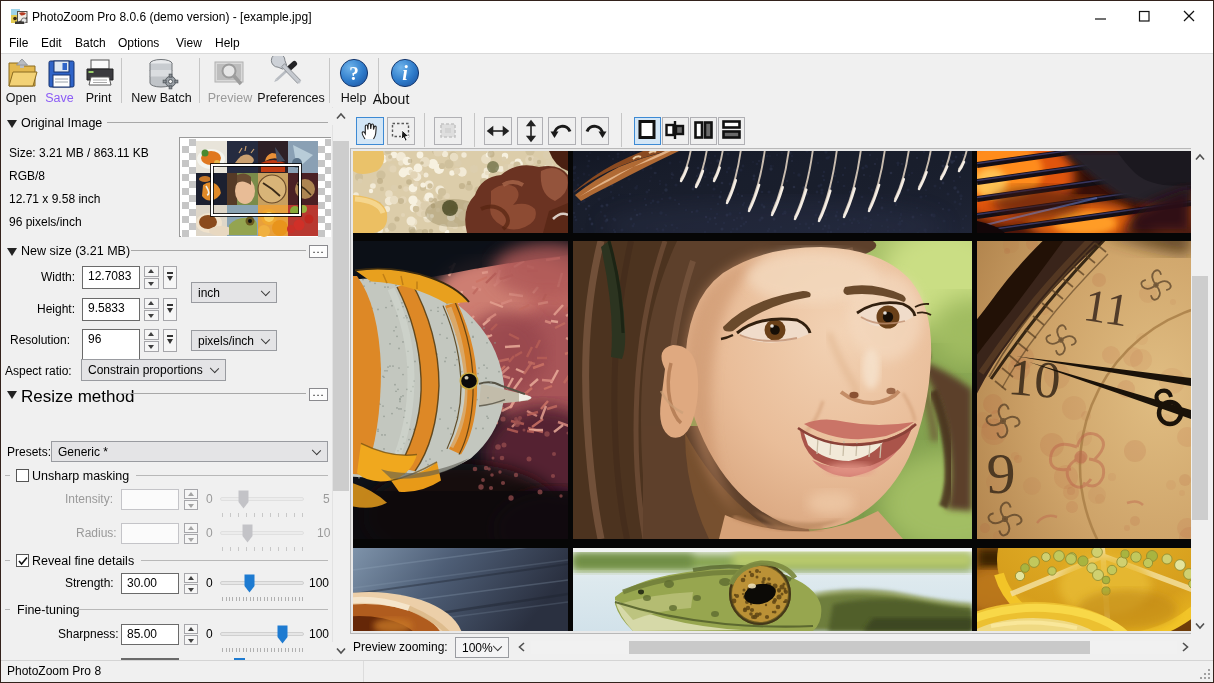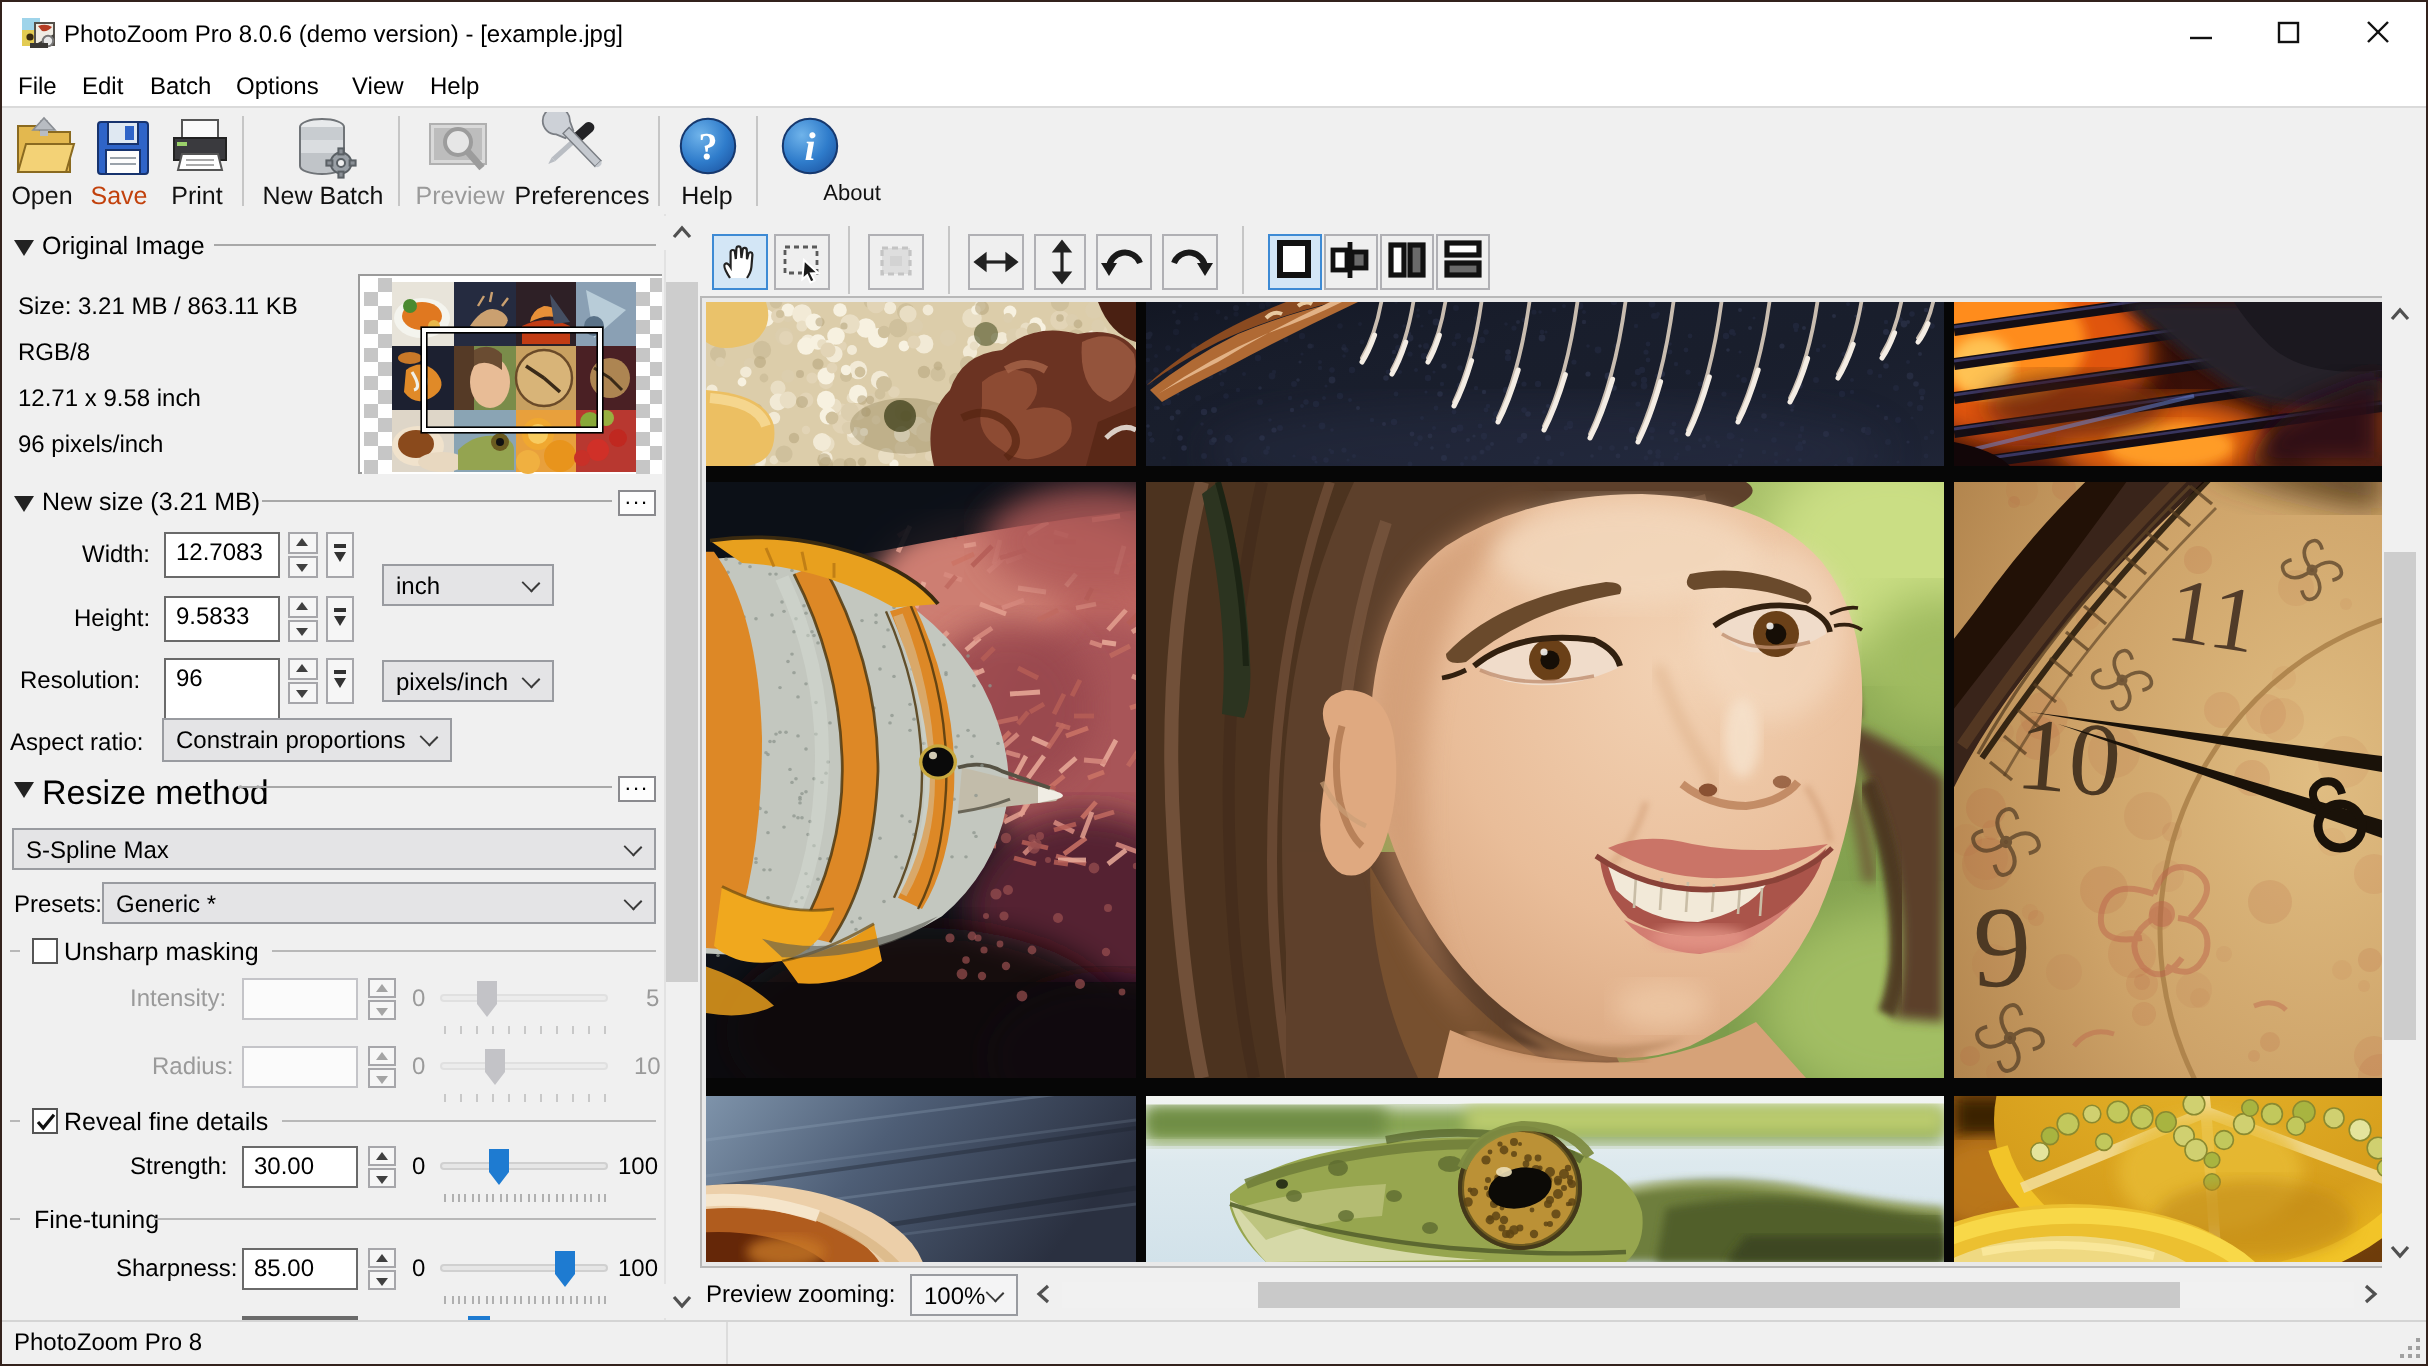--- a/index.html
+++ b/index.html
@@ -59,27 +59,27 @@
     <div class="menu" style="left:74px;top:32px;">Batch</div>
     <div class="menu" style="left:117px;top:32px;">Options</div>
     <div class="menu" style="left:175px;top:32px;">View</div>
     <div class="menu" style="left:214px;top:32px;">Help</div>
     <div class="abs" style="left:0;top:52px;width:1212px;height:54px;background:#f0f0f0;border-top:1px solid #dadada;"></div>
     <div class="sep-v" style="left:120px;top:57px;height:45px;"></div>
     <div class="sep-v" style="left:198px;top:57px;height:45px;"></div>
     <div class="sep-v" style="left:328px;top:57px;height:45px;"></div>
     <div class="sep-v" style="left:377px;top:57px;height:45px;"></div>
     <div class="lbl" style="left:20.0px;top:90px;transform:translateX(-50%);font-size:12.5px;color:#111;">Open</div>
-    <div class="lbl" style="left:58.5px;top:90px;transform:translateX(-50%);font-size:12.5px;color:#c2410c;">Save</div>
+    <div class="lbl" style="left:58.5px;top:90px;transform:translateX(-50%);font-size:12.5px;color:#8b5cf6;">Save</div>
     <div class="lbl" style="left:97.5px;top:90px;transform:translateX(-50%);font-size:12.5px;color:#111;">Print</div>
     <div class="lbl" style="left:160.5px;top:90px;transform:translateX(-50%);font-size:12.5px;color:#111;">New Batch</div>
     <div class="lbl" style="left:229.0px;top:90px;transform:translateX(-50%);font-size:12.5px;color:#9a9a9a;">Preview</div>
     <div class="lbl" style="left:290.0px;top:90px;transform:translateX(-50%);font-size:12.5px;color:#111;">Preferences</div>
     <div class="lbl" style="left:352.5px;top:90px;transform:translateX(-50%);font-size:12.5px;color:#111;">Help</div>
-    <div class="lbl" style="left:425px;top:90px;transform:translateX(-50%);font-size:11px;color:#111;">About</div>
+    <div class="lbl" style="left:390px;top:90px;transform:translateX(-50%);font-size:14px;color:#111;">About</div>
 <svg class="abs" style="left:4px;top:57px;" width="36" height="32" viewBox="0 0 36 32">
  <path d="M4 10 L4 28 L30 28 L30 8 L16 8 L13 5 L4 5 Z" fill="#e3b84f" stroke="#8a6a20"></path>
  <path d="M17 2 L17 10" fill="none" stroke="#b8bcc2" stroke-width="4"></path>
       <path d="M11.5 7 L17 1 L22.5 7 Z" fill="#b8bcc2" stroke="#8a8e94" stroke-width="0.8"></path>
  <path d="M8 14 L32 14 L28 28 L4 28 Z" fill="#f3d276" stroke="#8a6a20"></path>
 </svg>
 <svg class="abs" style="left:45px;top:57px;" width="30" height="32" viewBox="0 0 30 32">
  <rect x="3" y="3" width="25" height="26" rx="1.5" fill="#2f64c8" stroke="#17336e"></rect>
  <rect x="8" y="3" width="15" height="11" fill="#dfe8f2" stroke="#17336e"></rect>
  <rect x="16.5" y="5" width="4.5" height="7" fill="#2f64c8"></rect>
@@ -266,21 +266,20 @@
         </div>
         <div class="fitbtn" style="left:162px;top:328px;width:14px;height:23px;"></div>
         <div class="combo" style="left:190px;top:281px;width:86px;height:21px;">inch<span class="chev"></span></div>
         <div class="combo" style="left:190px;top:329px;width:86px;height:21px;">pixels/inch<span class="chev"></span></div>
         <div class="lbl" style="left:4px;top:363px;">Aspect ratio:</div>
         <div class="combo" style="left:80px;top:358px;width:145px;height:22px;">Constrain proportions<span class="chev"></span></div>
         <div class="sect-tri" style="left:6px;top:390px;"></div>
         <div class="lbl" style="left:20px;top:386px;font-size:17px;">Resize method</div>
         <div class="hline" style="left:118px;top:392px;width:187px;"></div>
         <div class="dots" style="left:308px;top:387px;width:19px;height:13px;">...</div>
-        <div class="combo" style="left:5px;top:413px;width:322px;height:21px;">S-Spline Max<span class="chev"></span></div>
         <div class="lbl" style="left:6px;top:444px;">Presets:</div>
         <div class="combo" style="left:50px;top:440px;width:277px;height:21px;">Generic *<span class="chev"></span></div>
         <div class="hline" style="left:4px;top:474px;width:5px;background:#b8b8b8;"></div>
         <div class="cb" style="left:15px;top:468px;"></div>
         <div class="lbl" style="left:31px;top:468px;font-size:12.5px;">Unsharp masking</div>
         <div class="hline" style="left:135px;top:474px;width:192px;background:#b8b8b8;"></div>
         <div class="lbl" style="left:64px;top:491px;color:#9a9a9a;">Intensity:</div>
         <div class="input dis" style="left:120px;top:488px;width:58px;height:21px;"></div>
         <div class="spin dis" style="left:183px;top:488px;width:14px;height:21px;">
           <div class="sb up"></div>

